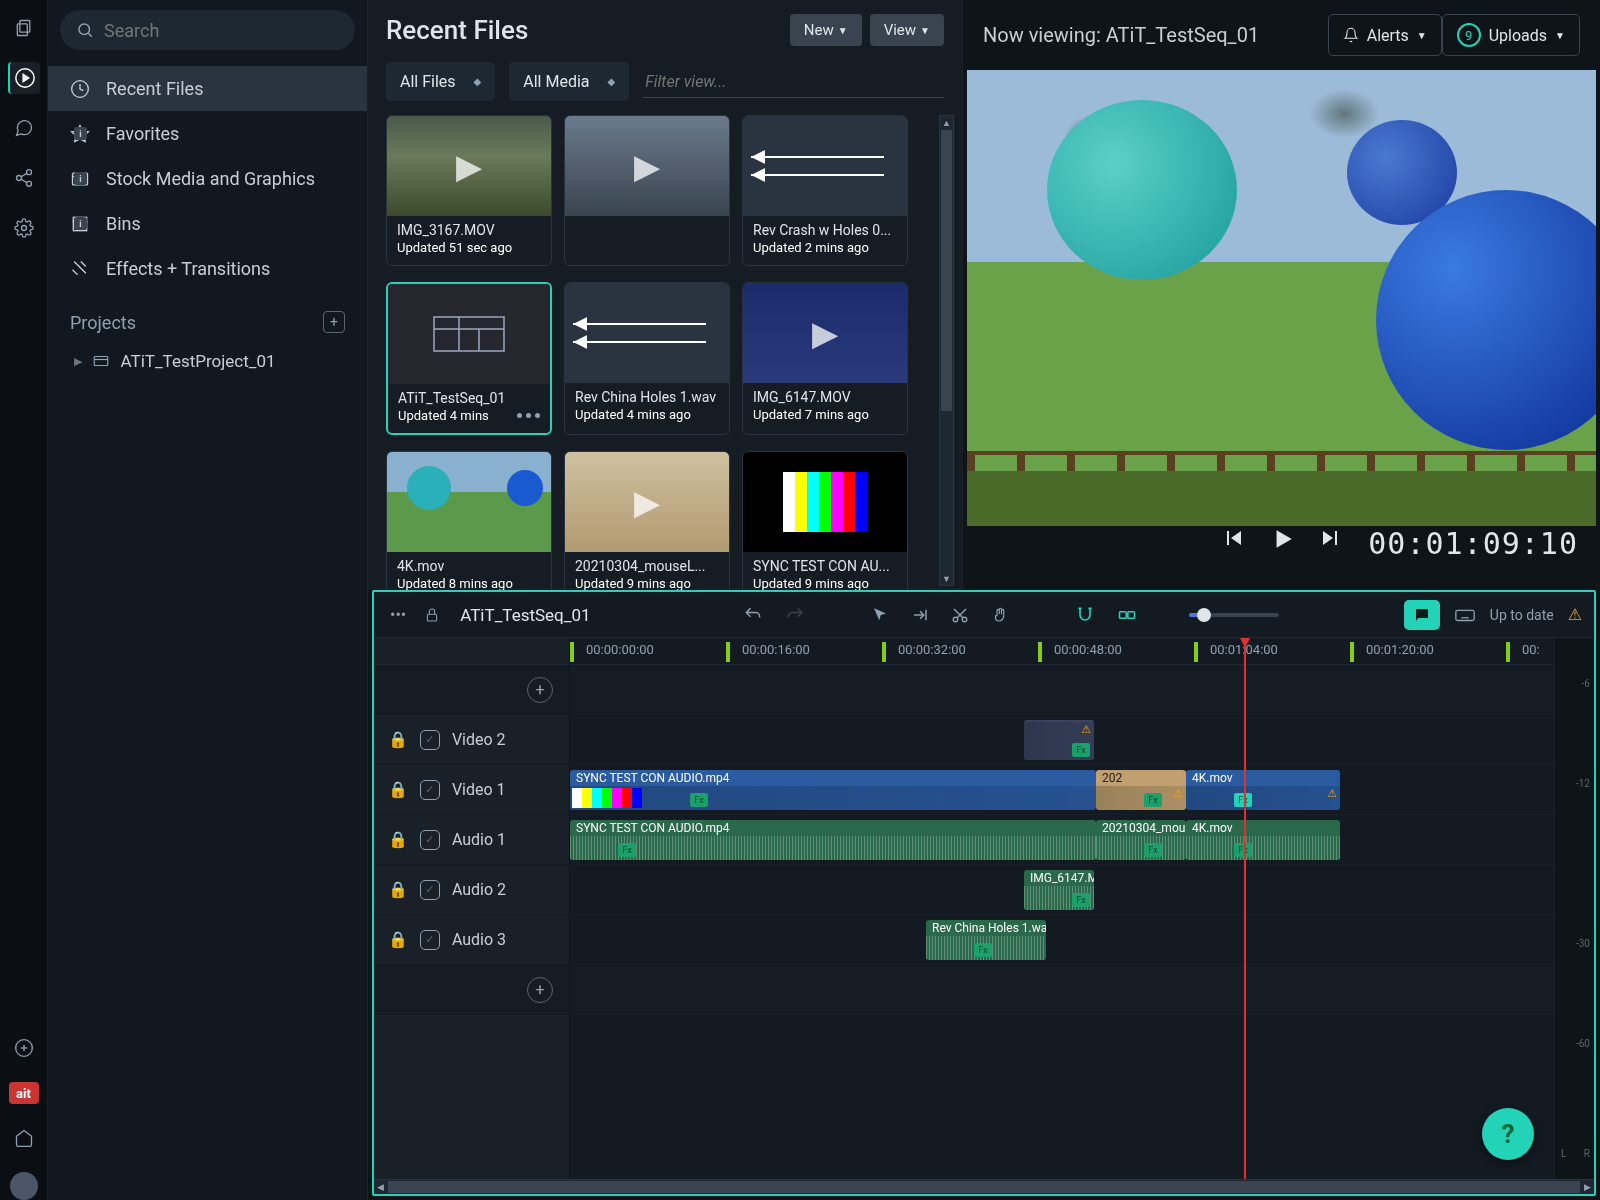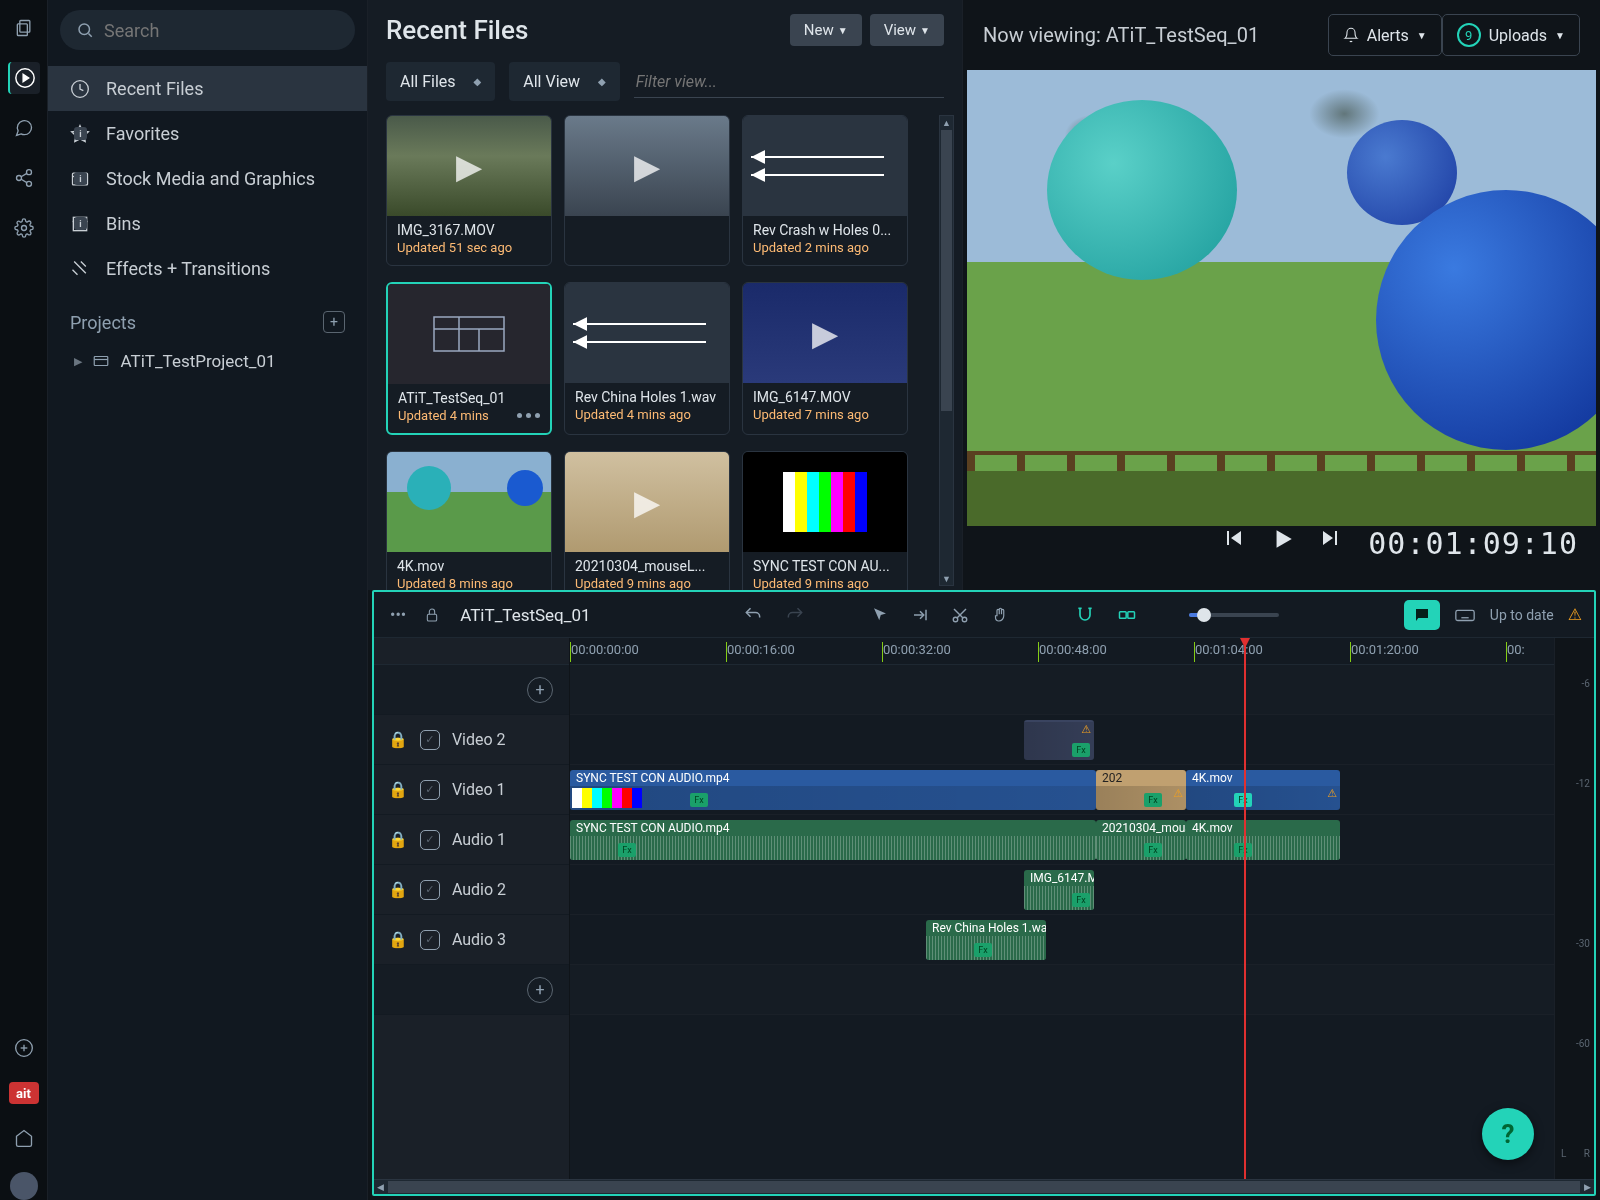--- a/index.html
+++ b/index.html
@@ -43,21 +43,21 @@
 .dd .dd-arr { font-size: 10px; color: #8fa0b0; }
 .filter-input { flex: 1; background: transparent; border: none; border-bottom: 1px solid #3a4450; padding: 6px 2px; color: #c8ced4; font-size: 16px; font-style: italic; outline: none; }
 .file-grid-wrap { flex: 1; overflow: hidden; position: relative; padding: 0 8px 0 18px; }
 .file-grid { display: grid; grid-template-columns: repeat(3, 166px); gap: 16px 12px; align-content: start; }
 .file-card { border: 1px solid #2a3440; border-radius: 6px; overflow: hidden; cursor: pointer; }
 .file-card.selected { border: 2px solid #23d3b8; }
 .thumb { height: 100px; background: #2a3440; display: flex; align-items: center; justify-content: center; position: relative; }
 .thumb .play-ov { color: rgba(255,255,255,0.75); font-size: 34px; }
 .file-meta { padding: 6px 10px 10px; }
 .file-name { font-size: 14px; color: #dfe5ea; white-space: nowrap; overflow: hidden; text-overflow: ellipsis; }
-.file-upd { font-size: 13px; color: #fdba74; margin-top: 2px; display: flex; align-items: center; justify-content: space-between; }
+.file-upd { font-size: 13px; color: #ffffff; margin-top: 2px; display: flex; align-items: center; justify-content: space-between; }
 .dots { display: flex; gap: 4px; }
 .dots span { width: 5px; height: 5px; background: #8fa0b0; border-radius: 50%; }
 .vscroll { width: 15px; background: #1e2832; position: absolute; right: 8px; top: 0; bottom: 4px; border: 1px solid #2a3440; }
 .vscroll .vthumb { position: absolute; left: 1px; right: 1px; top: 14px; height: 60%; background: #3a4450; }
 .vscroll .varr { position: absolute; left: 0; right: 0; height: 13px; display: flex; align-items: center; justify-content: center; font-size: 9px; color: #8fa0b0; }
 
 
 .thumb-park { background: linear-gradient(#4a5a4a 0%, #6a7a5a 40%, #3a4a2a 100%); }
 .thumb-fog { background: linear-gradient(#6a7a8a, #3a4450); }
 .thumb-wave { background: #2a3440; }
@@ -110,21 +110,21 @@
 .tl-body { flex: 1; display: flex; position: relative; overflow: hidden; }
 .track-hdrs { width: 196px; background: #1a2028; border-right: 1px solid #0f1419; }
 .track-hdr { height: 50px; display: flex; align-items: center; gap: 12px; padding: 0 14px; border-bottom: 1px solid #131a22; font-size: 16px; }
 .track-hdr.addrow { background: #151c24; justify-content: flex-end; padding-right: 16px; }
 .track-hdr .lock, .track-hdr .eye { color: #5a6570; cursor: pointer; }
 .track-hdr .eye { width: 20px; height: 20px; border: 1.5px solid #8fa0b0; border-radius: 5px; display: flex; align-items: center; justify-content: center; font-size: 11px; }
 .plus-circ { width: 26px; height: 26px; border: 1.5px solid #5a6570; border-radius: 50%; display: flex; align-items: center; justify-content: center; cursor: pointer; color: #8fa0b0; }
 
 .track-area { flex: 1; position: relative; background: #131a22; }
 .ruler { height: 27px; border-bottom: 1px solid #1e2832; position: relative; font-size: 13px; color: #8fa0b0; font-family: monospace; }
-.ruler-tick { position: absolute; top: 4px; border-left: 1px solid #84cc16; padding-left: 0; height: 20px; }
+.ruler-tick { position: absolute; top: 4px; border-left: 4px solid #84cc16; padding-left: 12px; height: 20px; }
 .tracks { position: relative; }
 .track-lane { height: 50px; border-bottom: 1px solid #1a2028; position: relative; }
 .lane-add { background: #151c24; }
 .clip { position: absolute; top: 5px; height: 40px; border-radius: 3px; overflow: hidden; font-size: 12px; color: #fff; display: flex; flex-direction: column; cursor: pointer; }
 .clip .clip-label { padding: 1px 6px; white-space: nowrap; overflow: hidden; font-size: 12px; }
 .clip .clip-body { flex: 1; position: relative; }
 .clip-video { background: #2a5aa0; }
 .clip-video .clip-body { background: linear-gradient(90deg, rgba(0,0,0,0.2), rgba(0,0,0,0.1)); }
 .clip-audio { background: #2a6a4a; }
 .clip-audio .clip-body { background: repeating-linear-gradient(90deg, rgba(255,255,255,0.25) 0 1px, transparent 1px 3px) , #2a6a4a; }
@@ -279,21 +279,21 @@
                 <span class="caret">▼</span>
               </button>
           </div>
         </div>
         <div class="filter-row">
           <div class="dd">
               <span>All Files</span>
               <span class="dd-arr">◆</span>
             </div>
           <div class="dd">
-              <span>All View</span>
+              <span>All Media</span>
               <span class="dd-arr">◆</span>
             </div>
           <input class="filter-input" placeholder="Filter view..." style="">
         </div>
         <div class="file-grid-wrap">
           <div class="file-grid" id="file-grid">
               <div class="file-card">
                 <div class="thumb thumb-park">
                   <span class="play-ov">▶</span>
                 </div>

